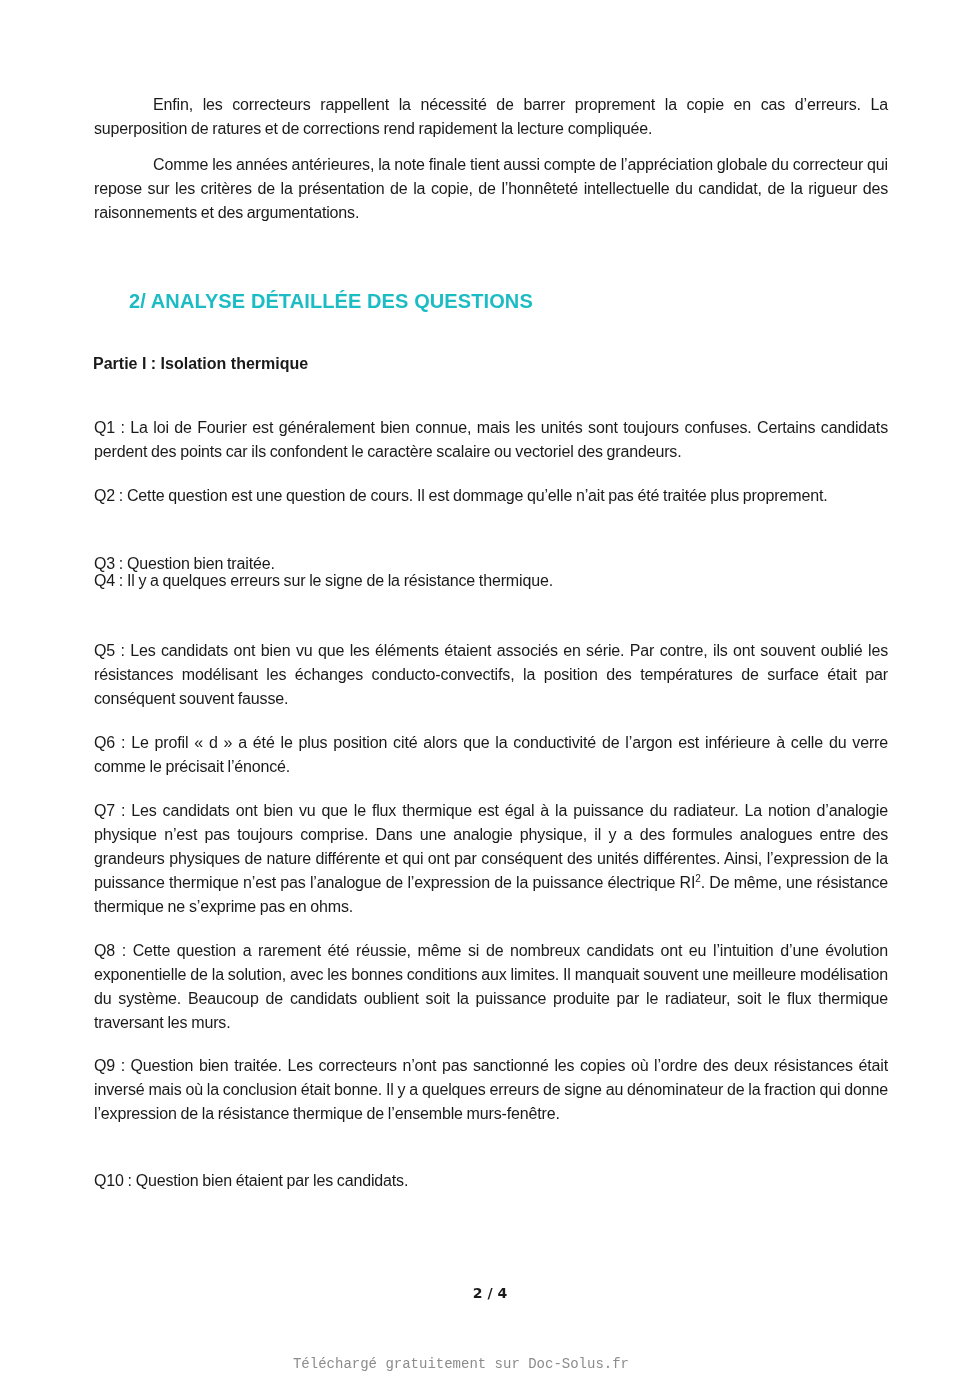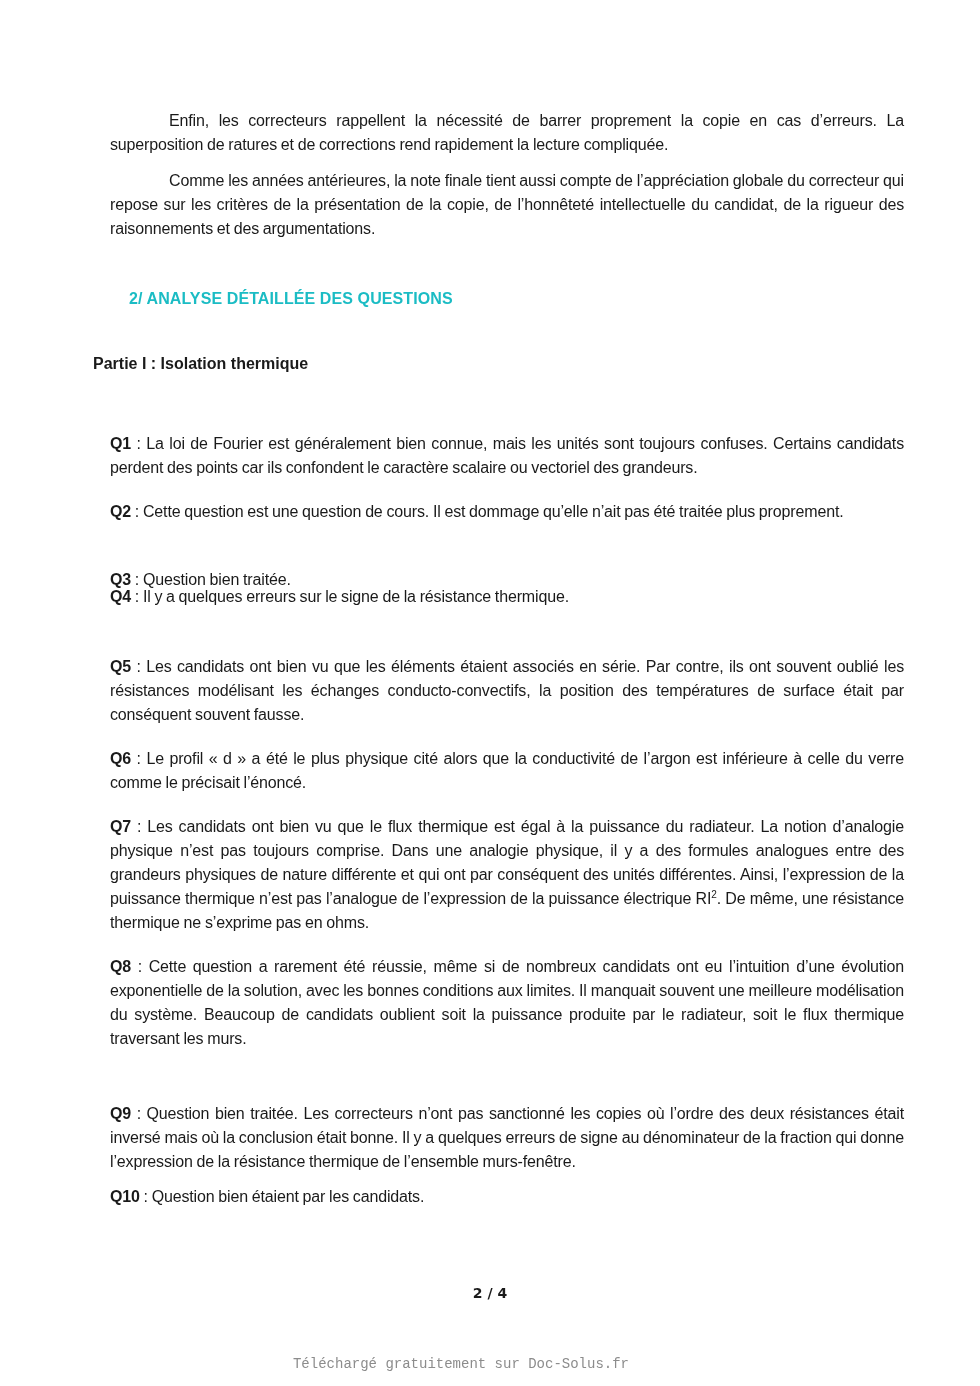--- a/index.html
+++ b/index.html
@@ -18,34 +18,34 @@
     .page {
       position: absolute;
       left: 93px;
       top: 90px;
       width: 794px;
     }
     .para {
       font-size: 16px;
       line-height: 24px;
       text-align: justify;
-      margin: 17px;
+      margin: 1px;
       letter-spacing: -0.15px;
       word-spacing: -0.5px;
     }
     .indent {
       text-indent: 59px;
     }
     .p1 { position: absolute; top: 2px; left: 0; width: 794px; }
     .p2 { position: absolute; top: 62px; left: 0; width: 794px; }
     .heading {
       position: absolute;
       top: 200px;
       left: 36px;
-      font-size: 16px;
+      font-size: 20px;
       font-weight: bold;
       color: #1bbcc4;
       letter-spacing: 0.1px;
       margin: 0;
     }
     .subheading {
       position: absolute;
       top: 265px;
       left: 0;
       font-size: 16px;
@@ -53,21 +53,21 @@
       color: #1a1a1a;
       margin: 0;
       text-align: right;
     }
     .q {
       position: absolute;
       left: 0;
       width: 794px;
     }
     .q .qlabel {
-      font-weight: bold;
+      font-weight: normal;
     }
     sup { font-size: 10px; line-height: 0; vertical-align: super; }
     .page-number {
       position: absolute;
       top: 1285px;
       left: 0;
       width: 980px;
       text-align: center;
       font-family: "DejaVu Sans", sans-serif;
       font-size: 14px;
@@ -98,25 +98,25 @@
   <p class="para q" style="top:325px"><span class="qlabel">Q1</span><span> : La loi de Fourier est généralement bien connue, mais les unités sont toujours confuses. Certains candidats perdent des points car ils confondent le caractère scalaire ou vectoriel des grandeurs.</span></p>
 
   <p class="para q" style="top:393px"><span class="qlabel">Q2</span><span> : Cette question est une question de cours. Il est dommage qu’elle n’ait pas été traitée plus proprement.</span></p>
 
   <p class="para q" style="top:461px"><span class="qlabel">Q3</span><span> : Question bien traitée.</span></p>
 
   <p class="para q" style="top:478px"><span class="qlabel">Q4</span><span> : Il y a quelques erreurs sur le signe de la résistance thermique.</span></p>
 
   <p class="para q" style="top:548px"><span class="qlabel">Q5</span><span> : Les candidats ont bien vu que les éléments étaient associés en série. Par contre, ils ont souvent oublié les résistances modélisant les échanges conducto-convectifs, la position des températures de surface était par conséquent souvent fausse.</span></p>
 
-  <p class="para q" style="top:640px"><span class="qlabel">Q6</span><span> : Le profil « d » a été le plus physique cité alors que la conductivité de l’argon est inférieure à celle du verre comme le précisait l’énoncé.</span></p>
+  <p class="para q" style="top:640px"><span class="qlabel">Q6</span><span> : Le profil « d » a été le plus position cité alors que la conductivité de l’argon est inférieure à celle du verre comme le précisait l’énoncé.</span></p>
 
   <p class="para q" style="top:708px"><span class="qlabel">Q7</span><span> : Les candidats ont bien vu que le flux thermique est égal à la puissance du radiateur. La notion d’analogie physique n’est pas toujours comprise. Dans une analogie physique, il y a des formules analogues entre des grandeurs physiques de nature différente et qui ont par conséquent des unités différentes. Ainsi, l’expression de la puissance thermique n’est pas l’analogue de l’expression de la puissance électrique RI</span><sup>2</sup><span>. De même, une résistance thermique ne s’exprime pas en ohms.</span></p>
 
   <p class="para q" style="top:848px"><span class="qlabel">Q8</span><span> : Cette question a rarement été réussie, même si de nombreux candidats ont eu l’intuition d’une évolution exponentielle de la solution, avec les bonnes conditions aux limites. Il manquait souvent une meilleure modélisation du système. Beaucoup de candidats oublient soit la puissance produite par le radiateur, soit le flux thermique traversant les murs.</span></p>
 
-  <p class="para q" style="top:995px"><span class="qlabel">Q9</span><span> : Question bien traitée. Les correcteurs n’ont pas sanctionné les copies où l’ordre des deux résistances était inversé mais où la conclusion était bonne. Il y a quelques erreurs de signe au dénominateur de la fraction qui donne l’expression de la résistance thermique de l’ensemble murs-fenêtre.</span></p>
+  <p class="para q" style="top:963px"><span class="qlabel">Q9</span><span> : Question bien traitée. Les correcteurs n’ont pas sanctionné les copies où l’ordre des deux résistances était inversé mais où la conclusion était bonne. Il y a quelques erreurs de signe au dénominateur de la fraction qui donne l’expression de la résistance thermique de l’ensemble murs-fenêtre.</span></p>
 
   <p class="para q" style="top:1078px"><span class="qlabel">Q10</span><span> : Question bien étaient par les candidats.</span></p>
 </div>
 
 <div class="page-number">2 / 4</div>
 <div class="footer">Téléchargé gratuitement sur Doc-Solus.fr</div>
 
 </body></html>

